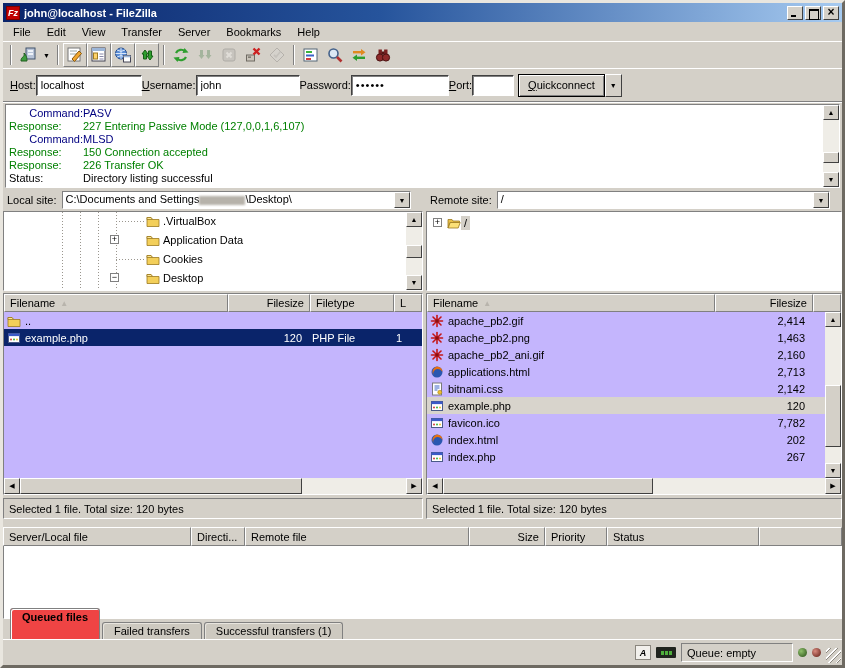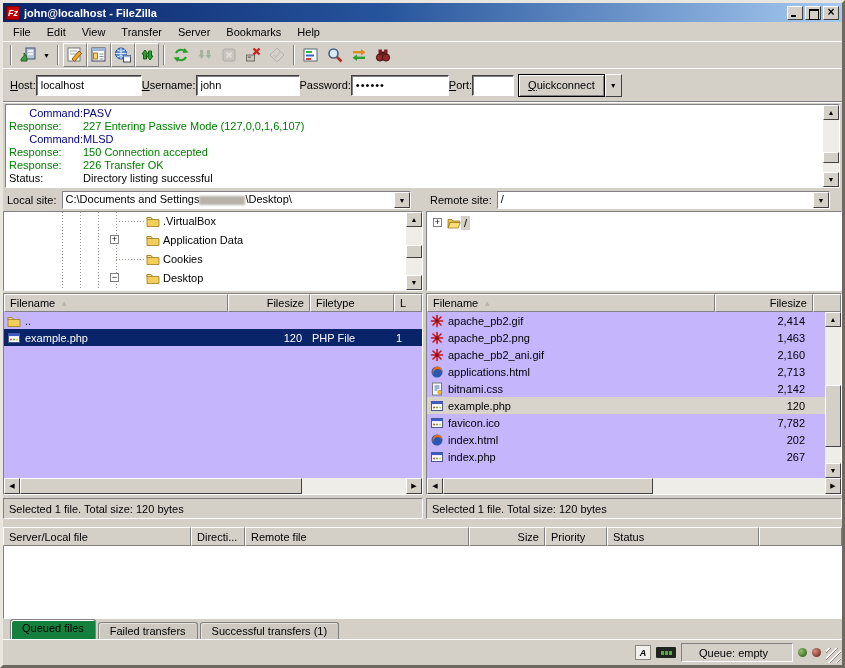--- a/index.html
+++ b/index.html
@@ -193,39 +193,39 @@
   .qc0 { width: 188px; } .qc1 { width: 54px; } .qc2 { width: 224px; }
   .qc3 { width: 76px; } .qc4 { width: 62px; } .qc5 { width: 152px; } .qc6 { flex: 1; }
 
   .tabs { height: 20px; flex: 0 0 20px; display: flex; align-items: flex-end; padding-left: 7px; background: #d4d0c8; }
   .tab {
     height: 17px; padding: 2px 11px; margin-right: 2px;
     background: #cdc9c0; border: 1px solid #808080; border-bottom: none;
     border-top-left-radius: 3px; border-top-right-radius: 3px;
     box-shadow: inset 1px 1px 0 #e8e5de; white-space: nowrap;
   }
-  .tab.active { background: #15803d; font-weight: normal; height: 20px; box-shadow: inset 1px 1px 0 #fff; }
+  .tab.active { background: #ef4444; font-weight: bold; height: 31px; box-shadow: inset 1px 1px 0 #fff; }
 
   
   .statusbar {
     height: 26px; flex: 0 0 26px; border-top: 1px solid #fff;
     display: flex; align-items: center; justify-content: flex-end; gap: 5px;
     padding: 2px 1px 2px 6px;
   }
   .sb-ascii {
     width: 16px; height: 15px; background: #f2f0ec; border: 1px solid #8a867e;
     font-size: 9px; font-weight: bold; font-style: italic;
     display: flex; align-items: center; justify-content: center;
   }
   .sb-badge { width: 20px; height: 11px; background: #20241e; border-radius: 1px;
     display: flex; align-items: center; justify-content: center; gap: 1px; }
   .sb-badge i { display: block; width: 3px; height: 4px; background: #4fae3c; }
   .sb-queue {
     width: 112px; height: 19px; border: 1px solid; border-color: #808080 #fff #fff #808080;
-    background: #d4d0c8; display: flex; align-items: center; padding: 0 17px; white-space: nowrap;
+    background: #d4d0c8; display: flex; align-items: center; padding: 0 5px; white-space: nowrap;
   }
   .light { width: 9px; height: 9px; border-radius: 50%; }
   .light.green { background: radial-gradient(circle at 35% 35%, #8fc06a, #274d17); }
   .light.red { background: radial-gradient(circle at 35% 35%, #d98a7e, #5d1a12); }
   .grip { width: 15px; height: 15px; align-self: flex-end;
     background: repeating-linear-gradient(135deg, transparent 0 2px, #fff 2px 3px, #8a867e 3px 4px, transparent 4px 5px); }
 </style>
 </head>
 <body>
 

